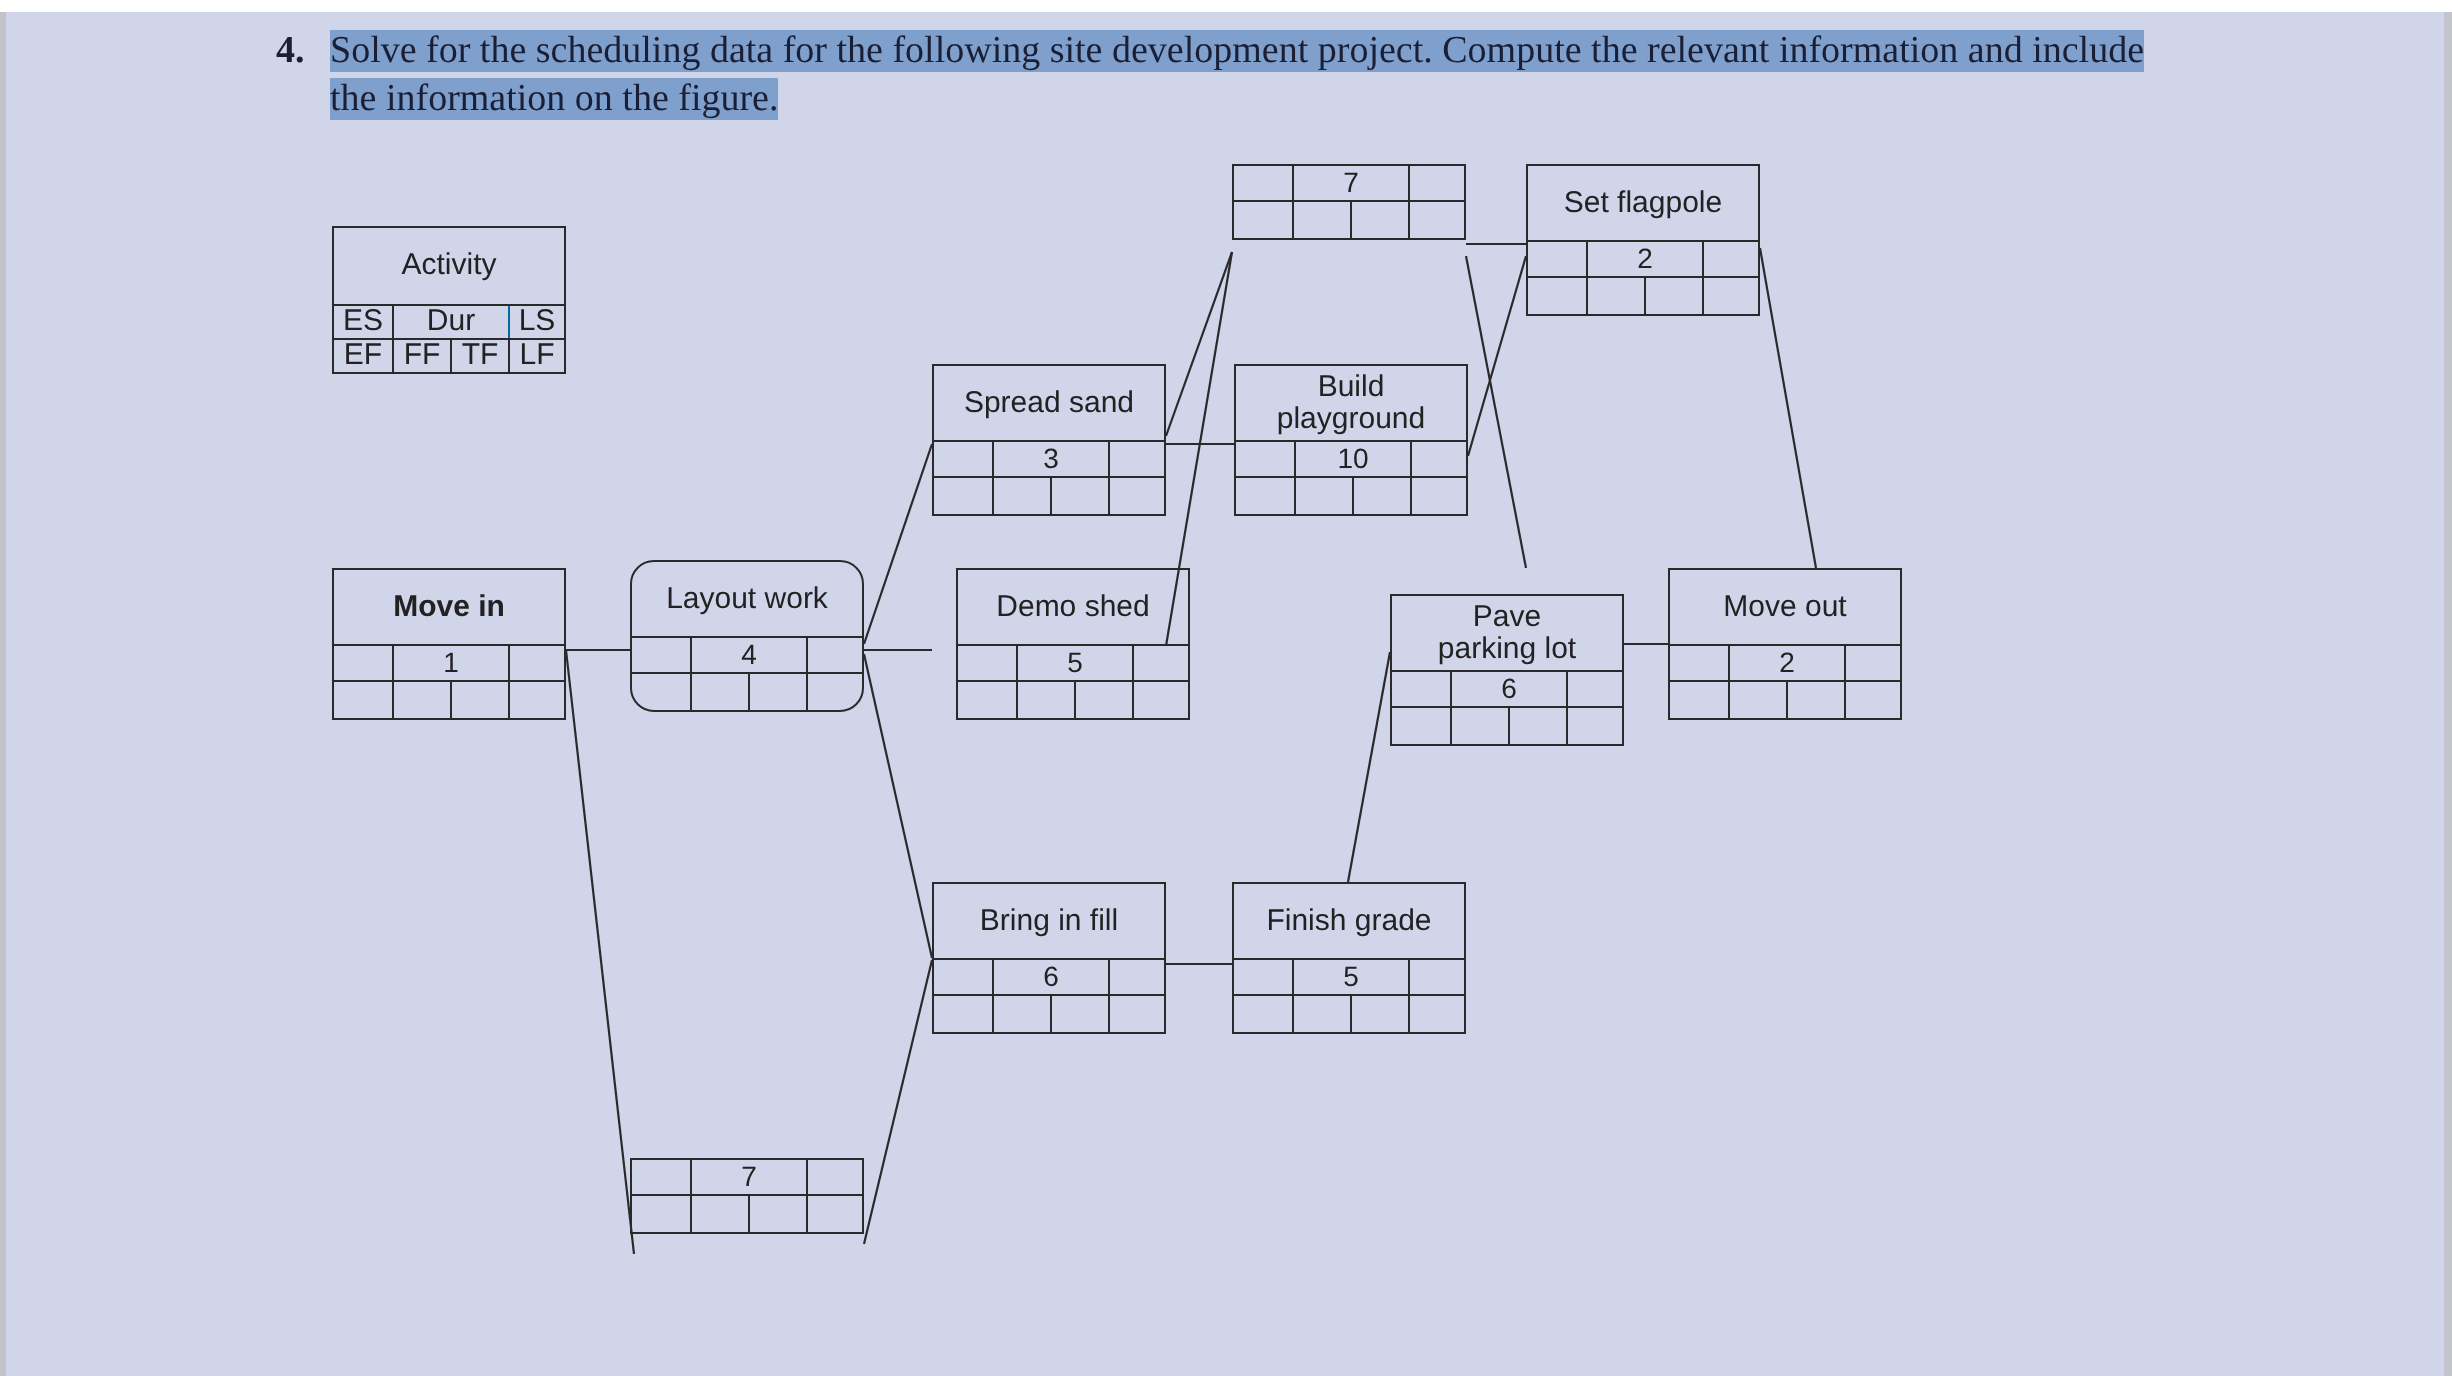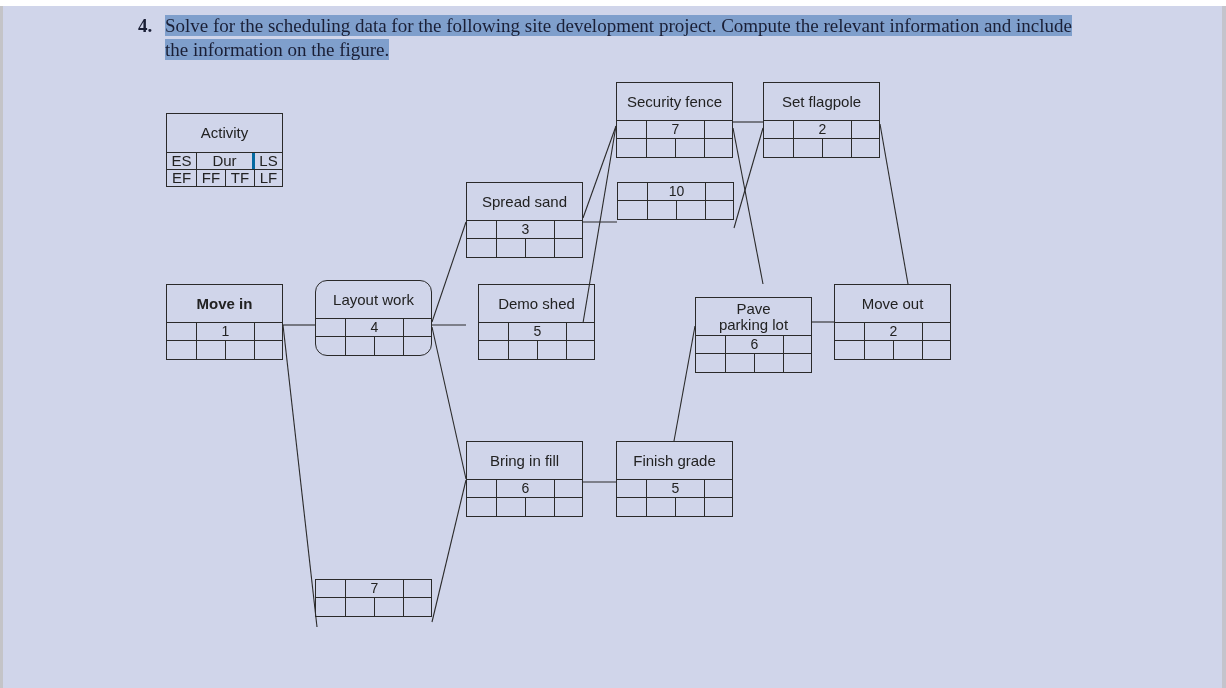--- a/index.html
+++ b/index.html
@@ -71,33 +71,32 @@
     <line x1="880" y1="124" x2="908" y2="284"></line>
 
     <line x1="812" y1="322" x2="834" y2="322"></line>
   </g>
 </svg>
 
 <div class="node legend" style="left:166px; top:113px;">
   <div class="title" style="height:39px;">Activity</div>
   <div class="row row1" style="height:17px;">
     <div class="cell c-es" style="width:30px;line-height:16px;">ES</div>
-    <div class="cell c-dur" style="width:58px;line-height:16px;border-right:3px solid #0369a1;">Dur</div>
+    <div class="cell c-dur" style="width:58px;line-height:16px;border-right:1px solid #0369a1;">Dur</div>
     <div class="cell c-ls" style="line-height:16px;">LS</div>
   </div>
   <div class="row" style="height:16px;">
     <div class="cell c-ef" style="line-height:15px;">EF</div>
     <div class="cell c-ff" style="line-height:15px;">FF</div>
     <div class="cell c-tf" style="line-height:15px;">TF</div>
     <div class="cell c-lf" style="line-height:15px;">LF</div>
   </div>
 </div>
 
 <div class="node" style="left:616px; top:82px;">
-  <div class="title" style="height:38px;">Security fence</div>
   <div class="row row1">
       <div class="cell c-es"></div>
       <div class="cell c-dur">7</div>
       <div class="cell c-ls"></div>
     </div>
   <div class="row">
       <div class="cell c-ef"></div>
       <div class="cell c-ff"></div>
       <div class="cell c-tf"></div>
       <div class="cell c-lf"></div>
@@ -128,20 +127,21 @@
     </div>
   <div class="row">
       <div class="cell c-ef"></div>
       <div class="cell c-ff"></div>
       <div class="cell c-tf"></div>
       <div class="cell c-lf"></div>
     </div>
 </div>
 
 <div class="node" style="left:617px; top:182px;">
+  <div class="title" style="height:38px; padding:0 10px;">Build playground</div>
   <div class="row row1">
       <div class="cell c-es"></div>
       <div class="cell c-dur">10</div>
       <div class="cell c-ls"></div>
     </div>
   <div class="row">
       <div class="cell c-ef"></div>
       <div class="cell c-ff"></div>
       <div class="cell c-tf"></div>
       <div class="cell c-lf"></div>

